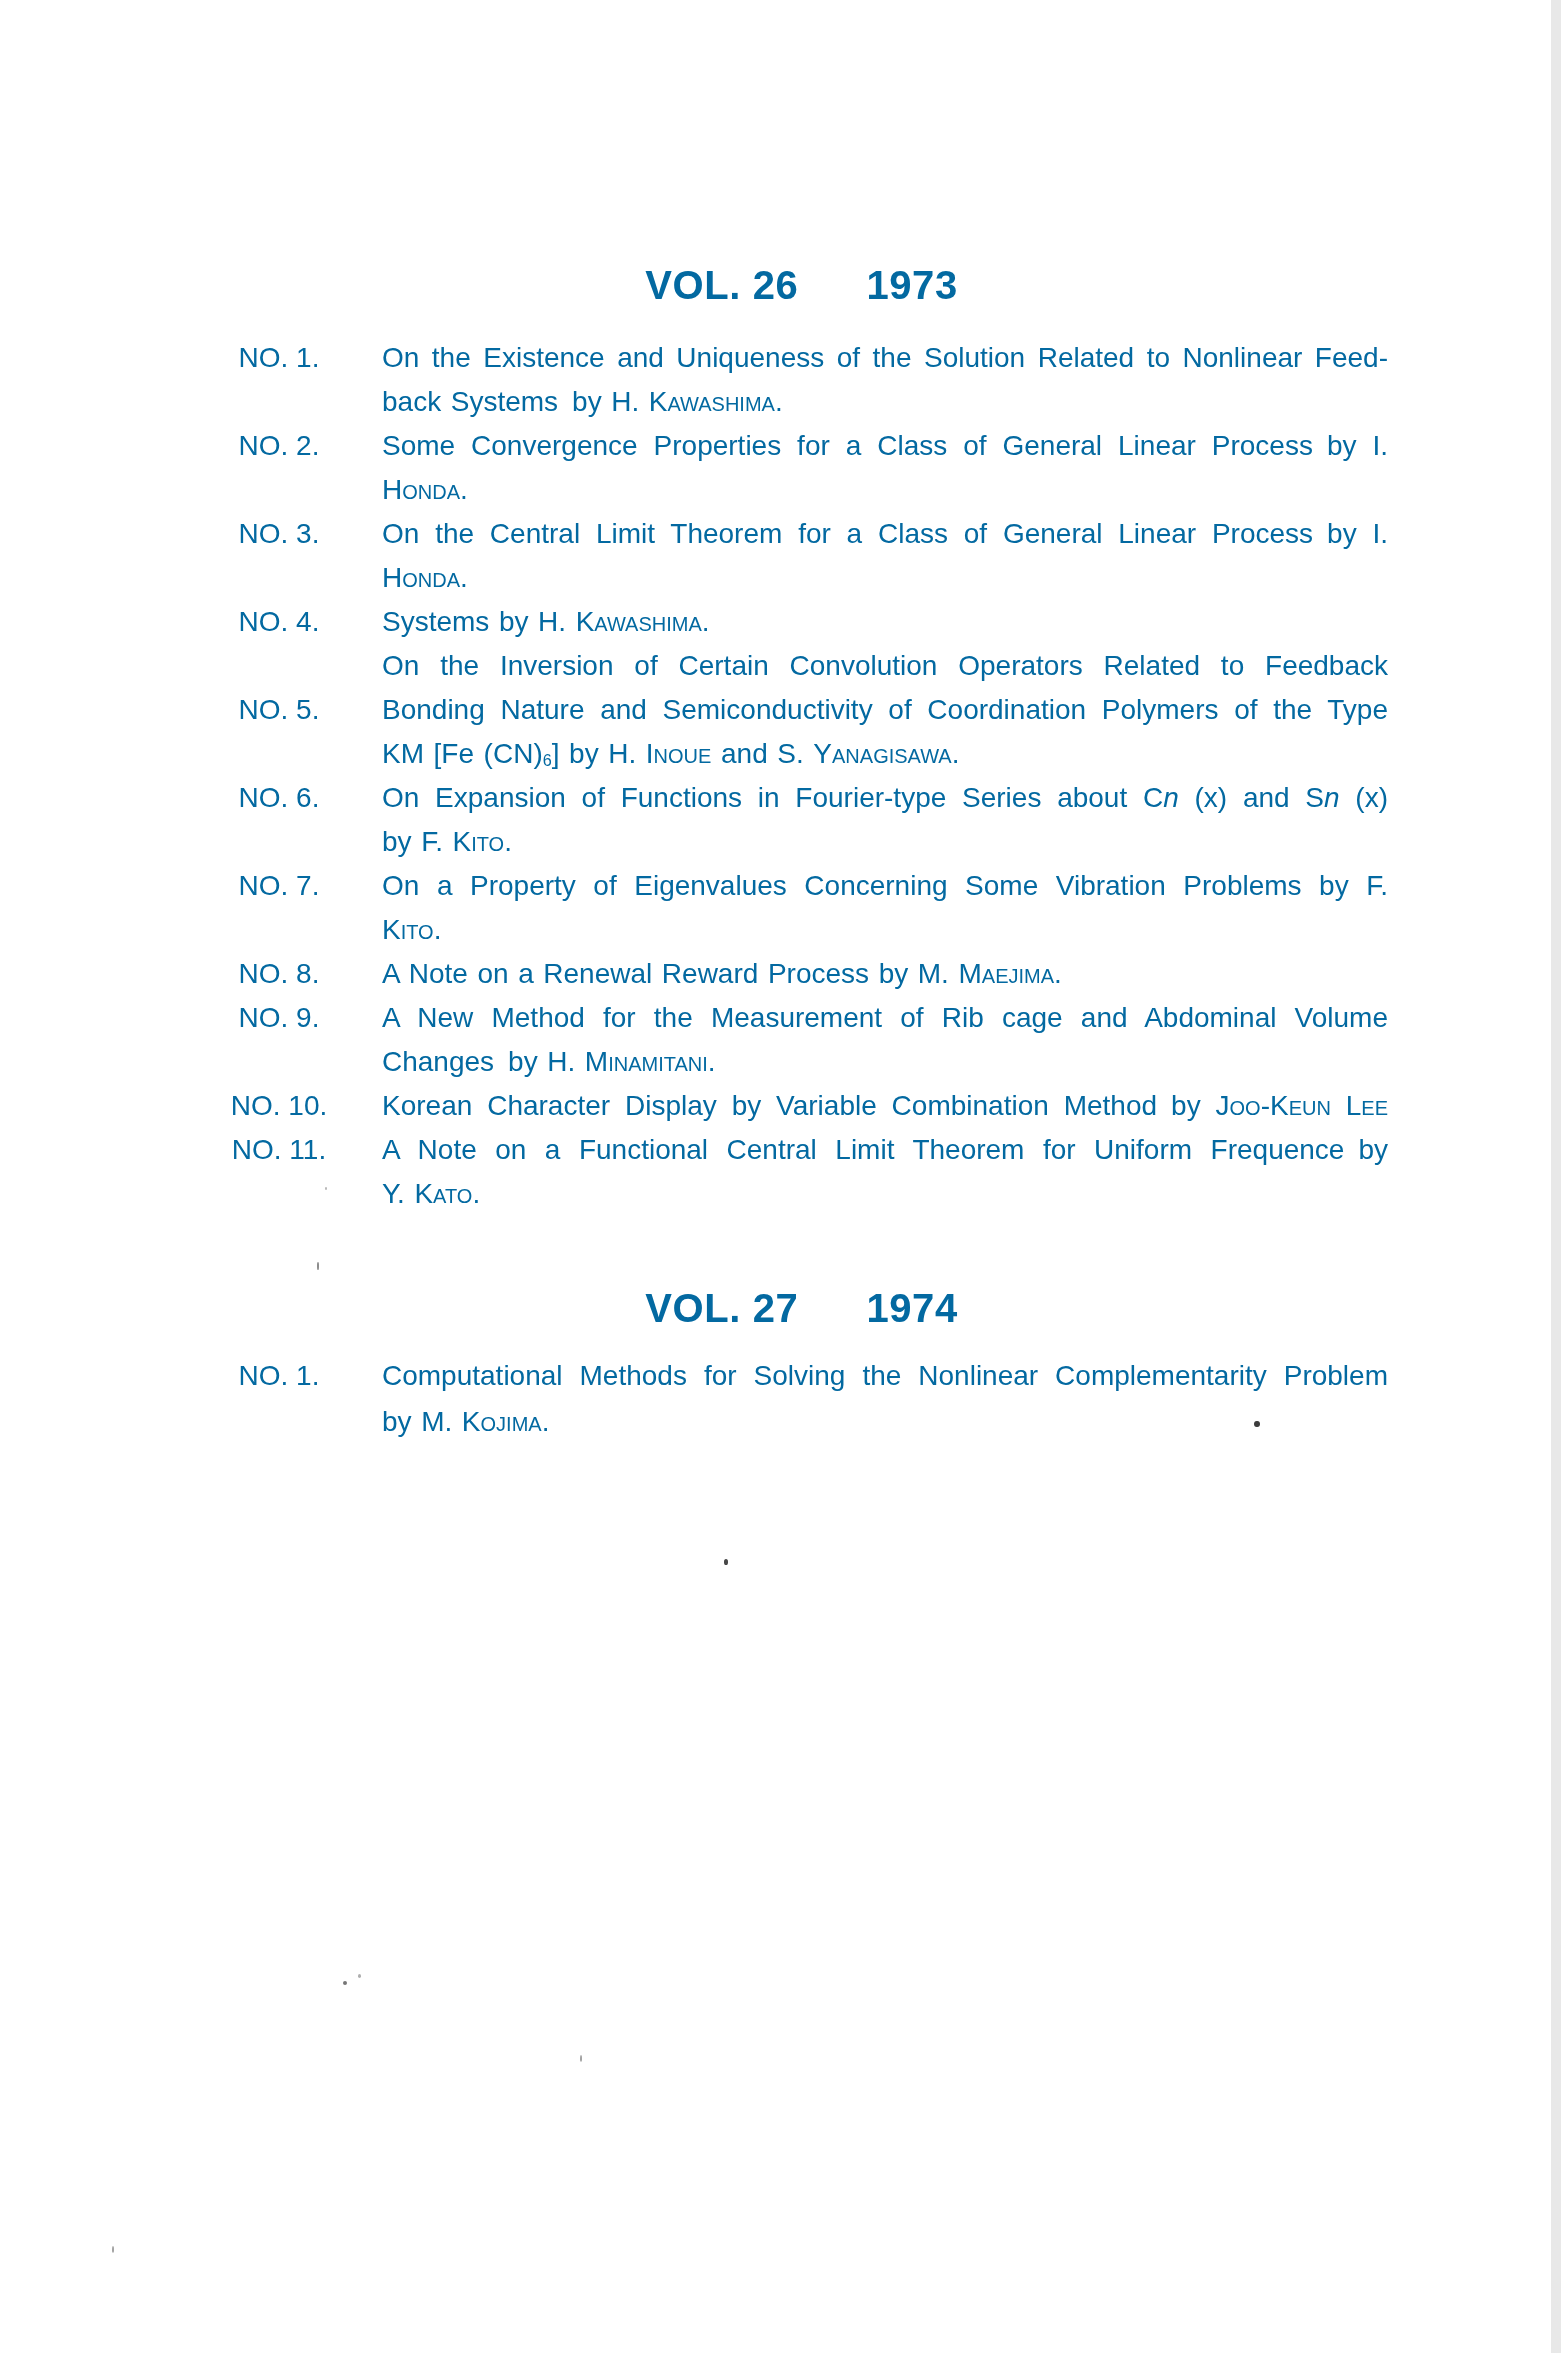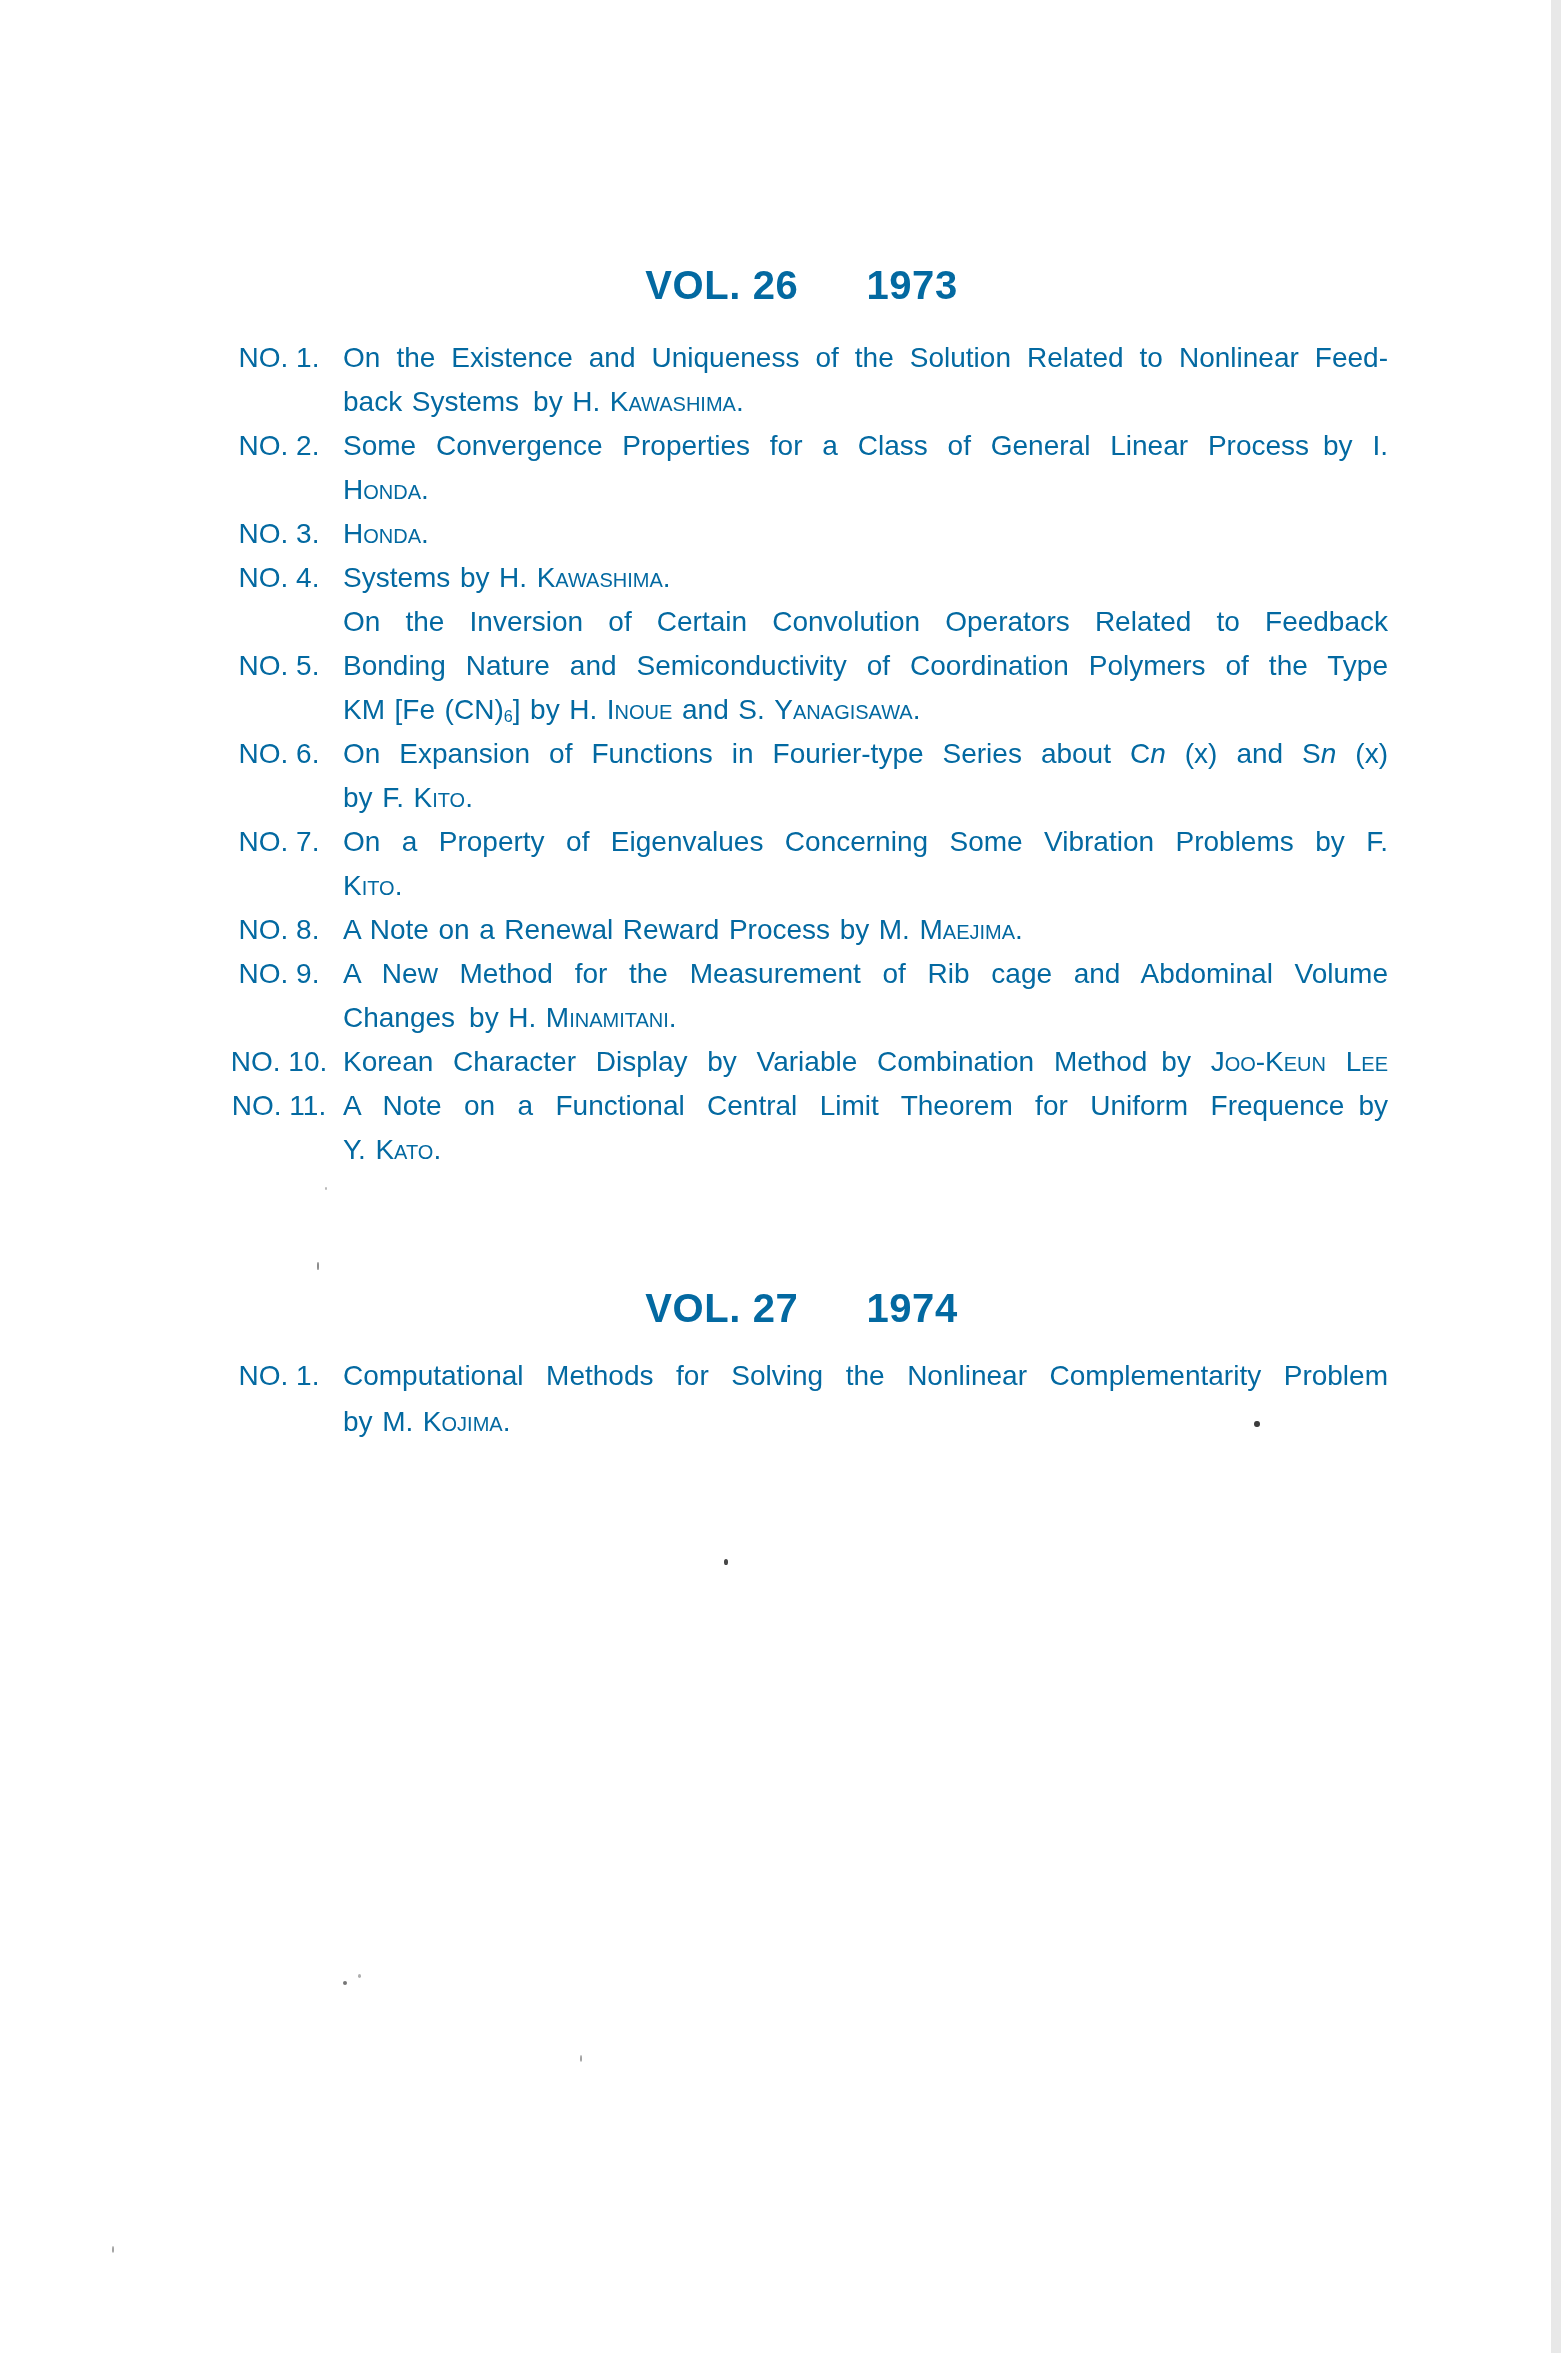--- a/index.html
+++ b/index.html
@@ -30,20 +30,21 @@
   .no{
     flex:none;width:128px;
     white-space:nowrap;
     text-align:center;
   }
   .txt{flex:1;min-width:0;}
   .line{
     height:44px;line-height:44px;
     overflow:hidden;
     word-spacing:1.8px;
+    margin-left:39px;
   }
   .no{height:44px;line-height:44px;}
   .sec2 .line,.sec2 .no{height:46px;line-height:46px;}
   .line.j{
     text-align:justify;
     text-align-last:justify;
     word-spacing:0;
   }
   .sc{font-variant:small-caps;}
   .sub{font-size:0.58em;vertical-align:-0.18em;}
@@ -74,20 +75,21 @@
       <div class="entry">
         <div class="no">NO. 2.</div>
         <div class="txt">
           <div class="line j"><span>Some Convergence Properties for a Class of General Linear Process by I.</span></div>
           <div class="line"><span class="sc">Honda</span><span>.</span></div>
         </div>
       </div>
       <div class="entry">
         <div class="no">NO. 3.</div>
         <div class="txt">
+          <div class="line j"><span>On the Central Limit Theorem for a Class of General Linear Process by I.</span></div>
           <div class="line"><span class="sc">Honda</span><span>.</span></div>
         </div>
       </div>
       <div class="entry">
         <div class="no">NO. 4.</div>
         <div class="txt">
           <div class="line"><span>Systems by H. </span><span class="sc">Kawashima</span><span>.</span></div>
           <div class="line j"><span>On the Inversion of Certain Convolution Operators Related to Feedback</span></div>
         </div>
       </div>

